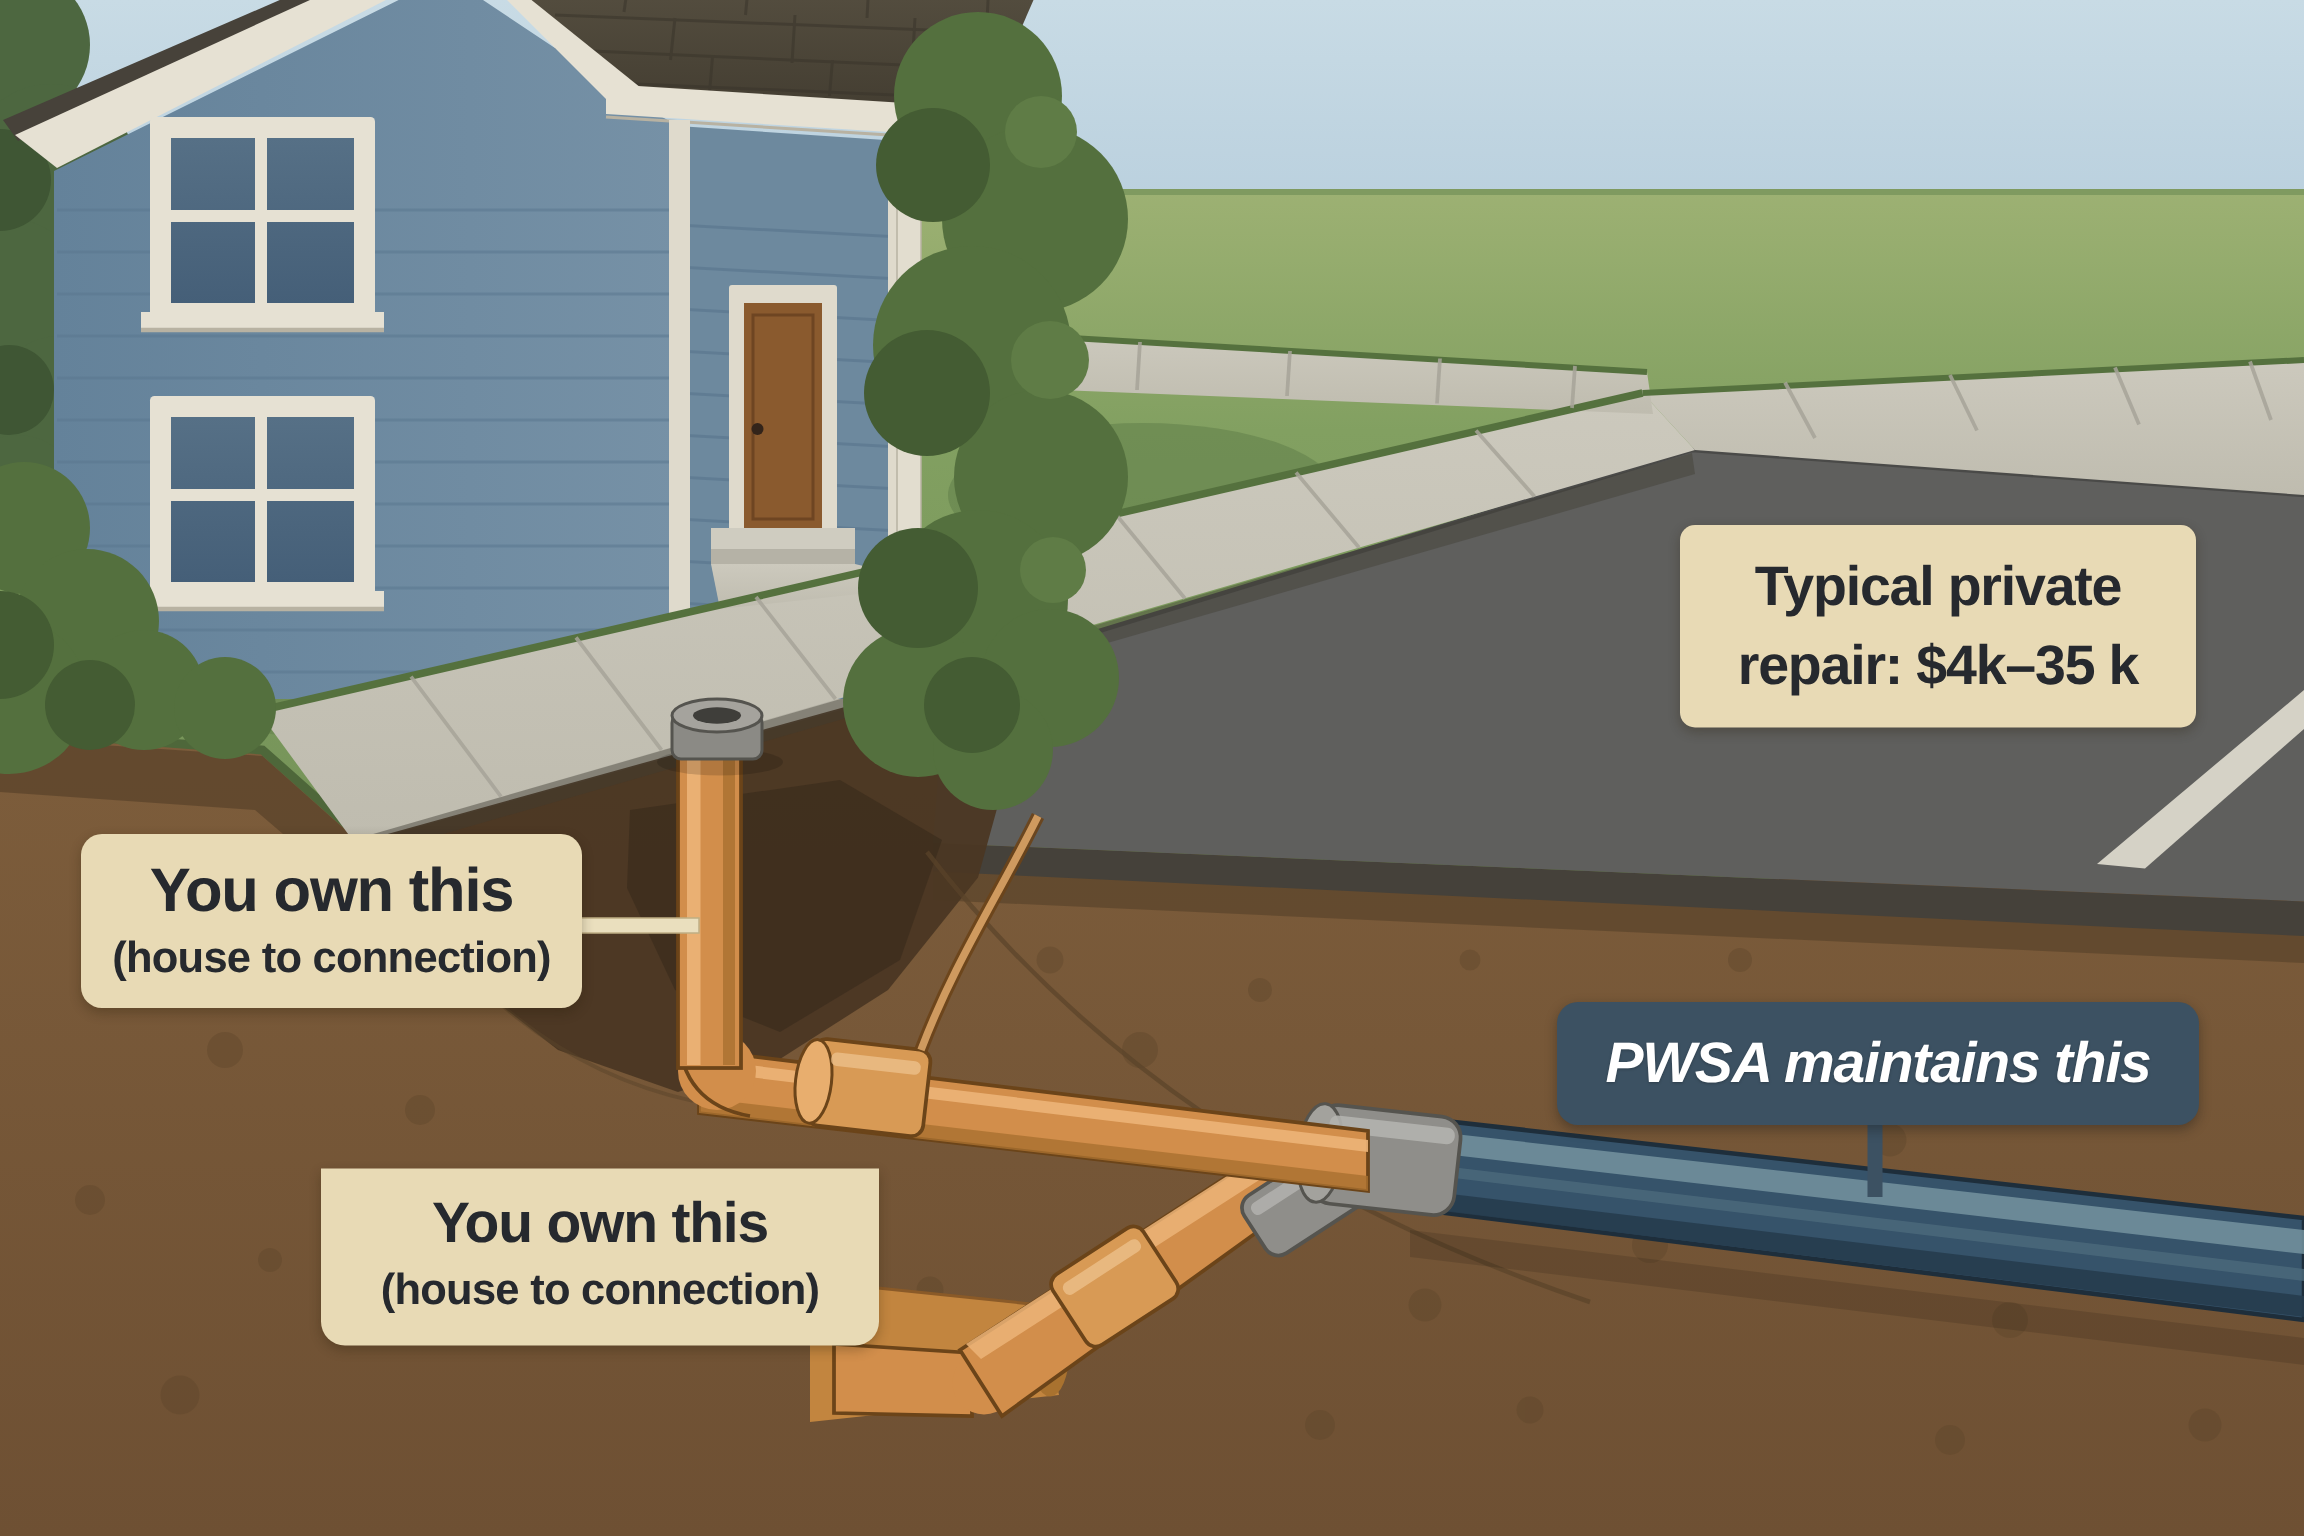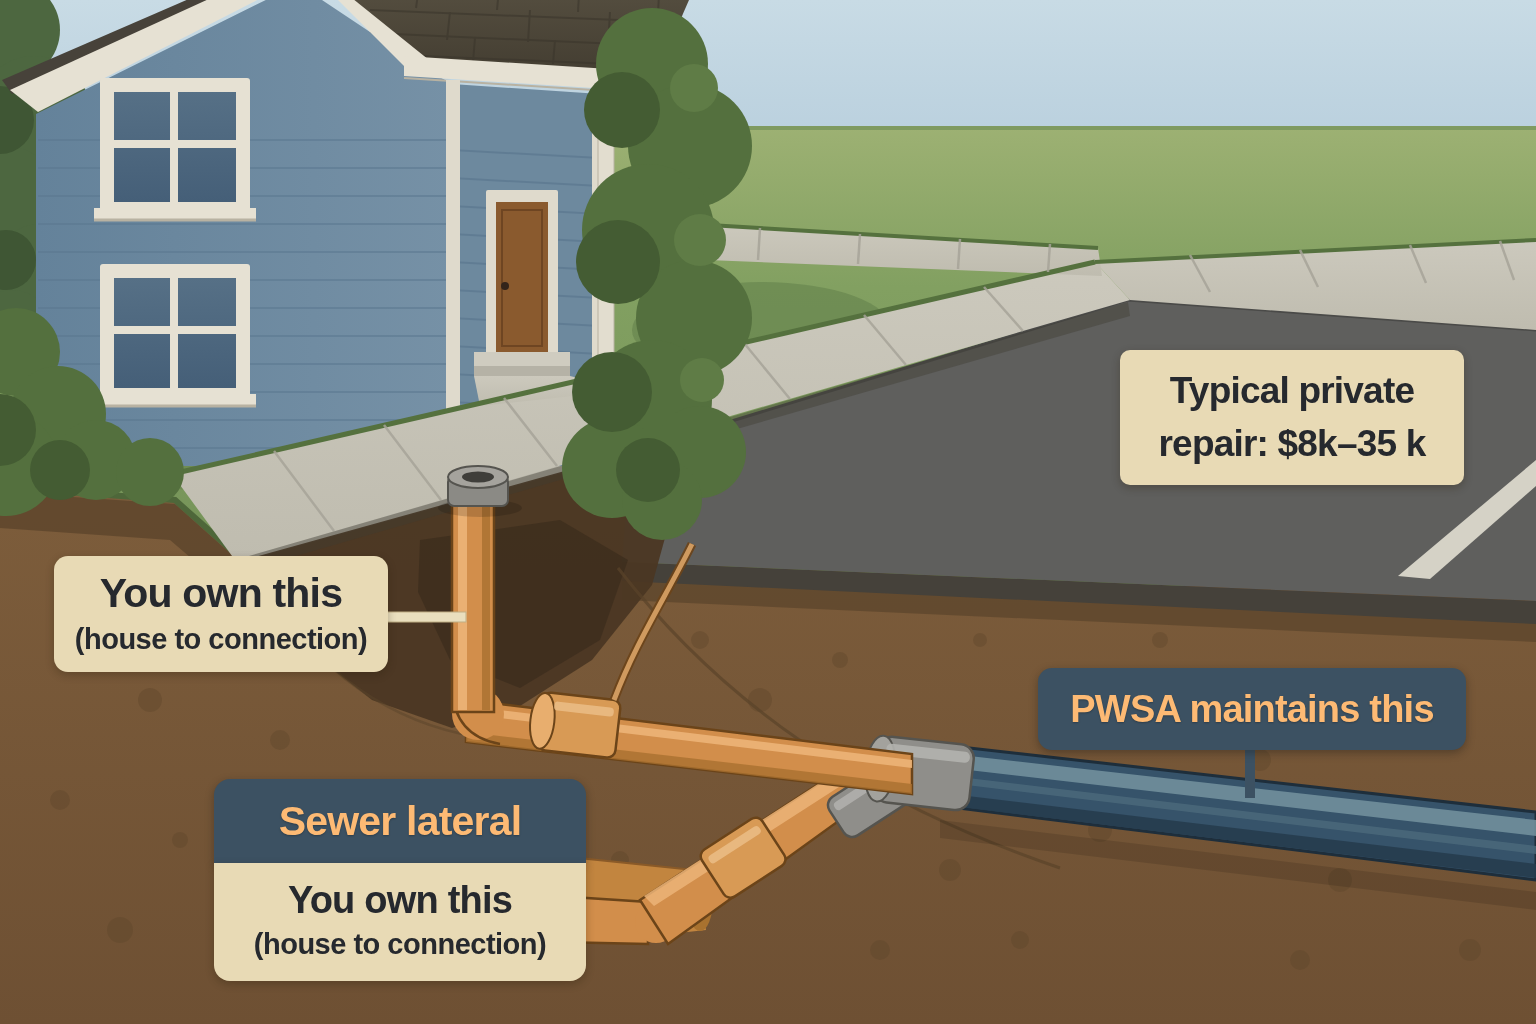--- a/index.html
+++ b/index.html
@@ -1,21 +1,21 @@
 <!DOCTYPE html>
 <html><head>
 <meta charset="utf-8">
 <style>
   html,body{margin:0;padding:0;background:#222;}
   .scene{position:relative;width:1536px;height:1024px;overflow:hidden;
          font-family:"Liberation Sans",sans-serif;background:#7b5b3a;}
   .scene svg{position:absolute;left:0;top:0;}
   .callout{position:absolute;box-sizing:border-box;text-align:center;font-weight:bold;}
   .cream{background:#e8dab5;color:#26292e;box-shadow:0 3px 8px rgba(40,30,10,.3);}
-  .slate{background:#3c5162;color:#fdba74;box-shadow:0 3px 8px rgba(20,20,20,.35);}
+  .slate{background:#3c5162;color:#ffffff;box-shadow:0 3px 8px rgba(20,20,20,.35);font-style:italic;}
   #cl-repair{left:1120px;top:350px;width:344px;padding:15px 6px;border-radius:10px;
              font-size:37px;line-height:1.42;letter-spacing:-0.8px;}
   #cl-own-top{left:54px;top:556px;width:334px;padding:14px 6px 16px;border-radius:14px;}
   #cl-own-top .t1{font-size:41px;letter-spacing:-0.8px;}
   #cl-own-top .t2{font-size:29px;margin-top:6px;letter-spacing:-0.5px;}
   #cl-pwsa{left:1038px;top:668px;width:428px;height:82px;border-radius:14px;
            display:flex;align-items:center;justify-content:center;
            font-size:38px;letter-spacing:-0.8px;text-shadow:0 1px 2px rgba(0,0,0,.25);}
   #cl-lateral{left:214px;top:779px;width:372px;}
   #cl-lateral .hdr{height:84px;border-radius:16px 16px 0 0;display:flex;align-items:center;
@@ -331,32 +331,31 @@
     <ellipse cx="478" cy="477" rx="30" ry="11" fill="#a5a39d" stroke="#55544f" stroke-width="2"></ellipse>
     <ellipse cx="478" cy="477" rx="16" ry="5.5" fill="#3f3e3a"></ellipse>
   </g>
 
   <rect x="384" y="612" width="82" height="10" fill="#eadfbe" stroke="#bfae84" stroke-width="1"></rect>
   <rect x="1245" y="742" width="10" height="56" fill="#3c5162"></rect>
 </svg>
 
   <div class="callout cream" id="cl-repair">
     <div>Typical private</div>
-    <div>repair: $8k–35 k</div>
+    <div>repair: $4k–35 k</div>
   </div>
 
   <div class="callout cream" id="cl-own-top">
     <div class="t1">You own this</div>
     <div class="t2">(house to connection)</div>
   </div>
 
   <div class="callout slate" id="cl-pwsa">
     <div>PWSA maintains this</div>
   </div>
 
   <div class="callout" id="cl-lateral">
-    <div class="hdr slate">Sewer lateral</div>
     <div class="bdy cream">
       <div class="t1">You own this</div>
       <div class="t2">(house to connection)</div>
     </div>
   </div>
 </div>
 
 </body></html>

